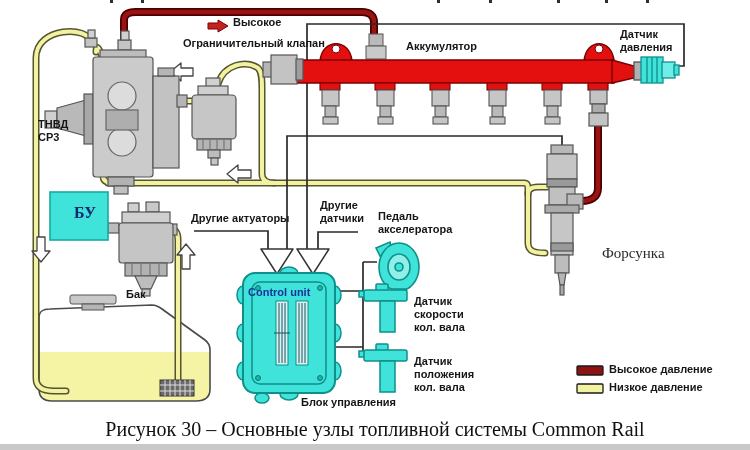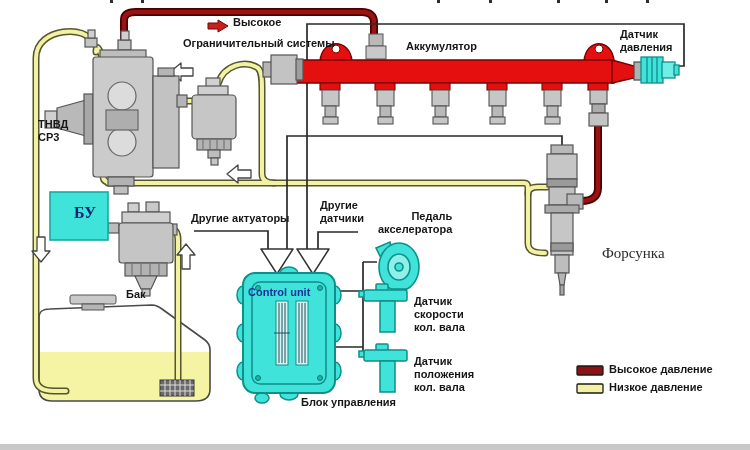--- a/index.html
+++ b/index.html
@@ -270,43 +270,44 @@
 
   <g>
     <rect x="577" y="366" width="26" height="9" rx="1" stroke="#1a1a1a" stroke-width="1.3" fill="#8e1212"></rect>
     <rect x="577" y="384" width="26" height="9" rx="1" stroke="#1a1a1a" stroke-width="1.3" fill="#f2f2a2"></rect>
   </g>
 </svg>
 
 <div class="lbl" style="left:38px;top:70px;margin-top:48px;">ТНВД
 СР3</div>
 <div class="lbl" style="left:233px;top:16px;">Высокое</div>
-<div class="lbl" style="left:183px;top:37px;">Ограничительный системы</div>
+<div class="lbl" style="left:183px;top:37px;">Ограничительный клапан</div>
 <div class="lbl" style="left:406px;top:40px;text-align:right;">Аккумулятор</div>
 <div class="lbl" style="left:620px;top:28px;">Датчик
 давления</div>
 <div class="lbl" style="left:191px;top:212px;">Другие актуаторы</div>
 <div class="lbl" style="left:320px;top:199px;">Другие
 датчики</div>
-<div class="lbl" style="left:378px;top:210px;text-align:right;">Педаль
+<div class="lbl" style="left:378px;top:210px;">Педаль
 акселератора</div>
 <div class="lbl" style="left:414px;top:295px;">Датчик
 скорости
 кол. вала</div>
 <div class="lbl" style="left:414px;top:355px;">Датчик
 положения
 кол. вала</div>
 <div class="lbl" style="left:126px;top:288px;">Бак</div>
 <div class="lbl" style="left:301px;top:396px;">Блок управления</div>
 <div class="lbl" style="left:609px;top:363px;">Высокое давление</div>
 <div class="lbl" style="left:609px;top:381px;">Низкое давление</div>
 <div class="lbl-serif" style="left:585px;top:245px;margin-left:17px;">Форсунка</div>
 <div class="lbl-cu" style="left:248px;top:286px;width:82px;">Control unit</div>
 <div class="lbl-bu" style="left:50px;top:204px;width:70px;">БУ</div>
 
+<div class="caption">Рисунок 30 – Основные узлы топливной системы Common Rail</div>
 
 <div id="fragments">
       <span class="frag" style="left: 110px;"></span>
       <span class="frag" style="left: 141px;"></span>
       <span class="frag" style="left: 437px;"></span>
       <span class="frag" style="left: 489px;"></span>
       <span class="frag" style="left: 557px;"></span>
       <span class="frag" style="left: 605px;"></span>
       <span class="frag" style="left: 646px;"></span>
     </div>

